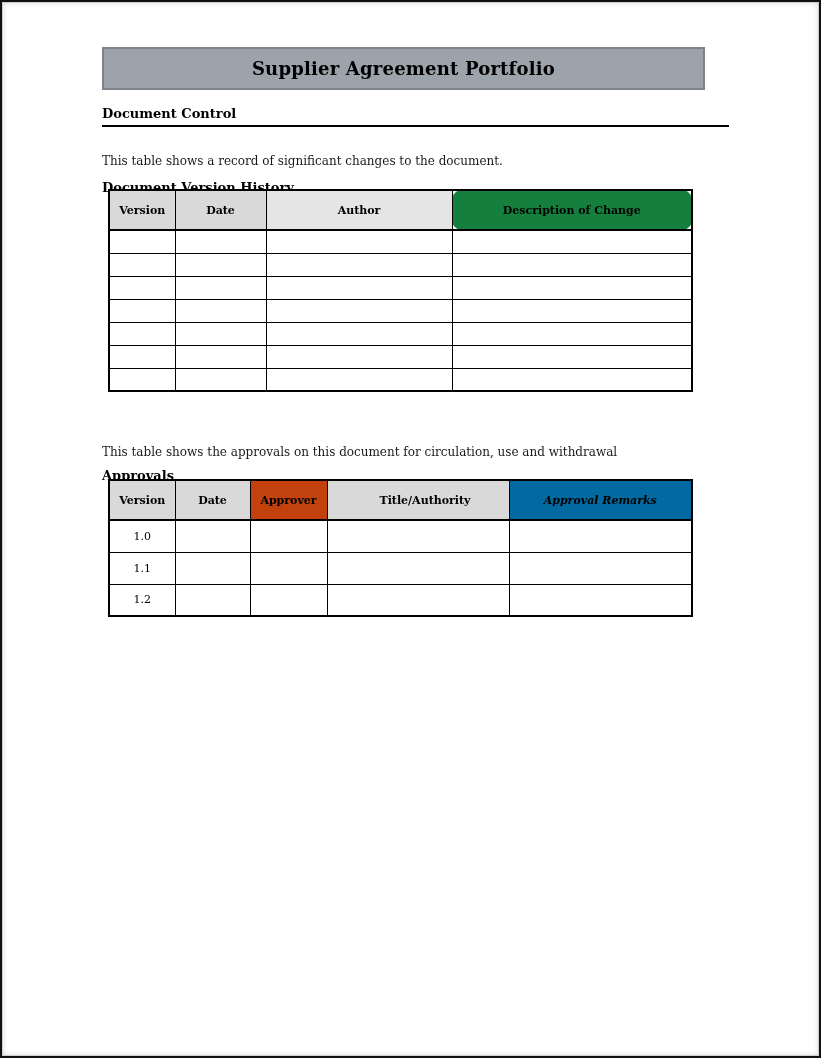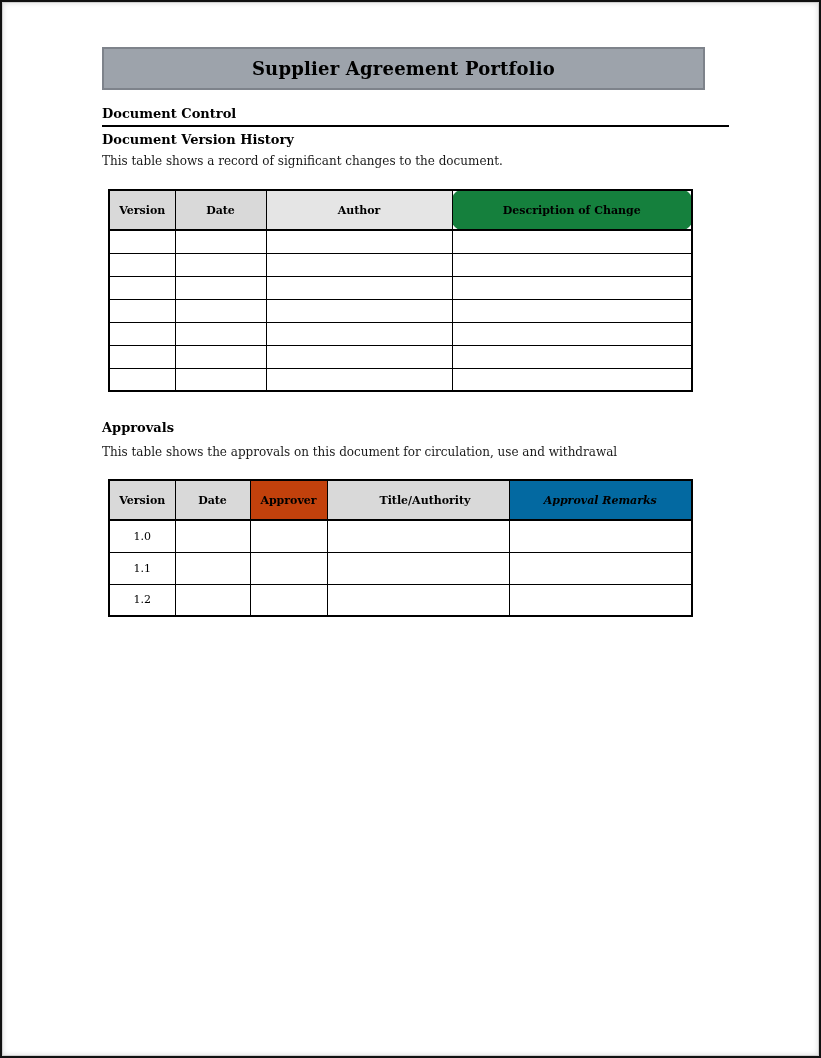--- a/index.html
+++ b/index.html
@@ -29,21 +29,21 @@
     color: #000000; font-weight: bold; font-size: 18px;
     letter-spacing: 0.2px;
   }
   .h1 {
     position: absolute; left: 100px; top: 104px;
     width: 627px;
     font-size: 13px; font-weight: bold;
     padding-bottom: 4px;
     border-bottom: 2px solid #000000;
   }
-  .h2 { position: absolute; left: 100px; font-size: 13px; font-weight: bold; }
+  .h2 { position: absolute; left: 100px; font-size: 13px; font-weight: bold; margin-top: 48px; }
   .h2.vh { top: 130px; }
   .h2.ap { top: 418px; }
   .para { position: absolute; left: 100px; font-size: 12px; color: #1a1a1a; }
   .para.vh { top: 152px; }
   .para.ap { top: 443px; }
 
   table.doc-table {
     position: absolute; left: 106px;
     width: 583px;
     border-collapse: collapse;

